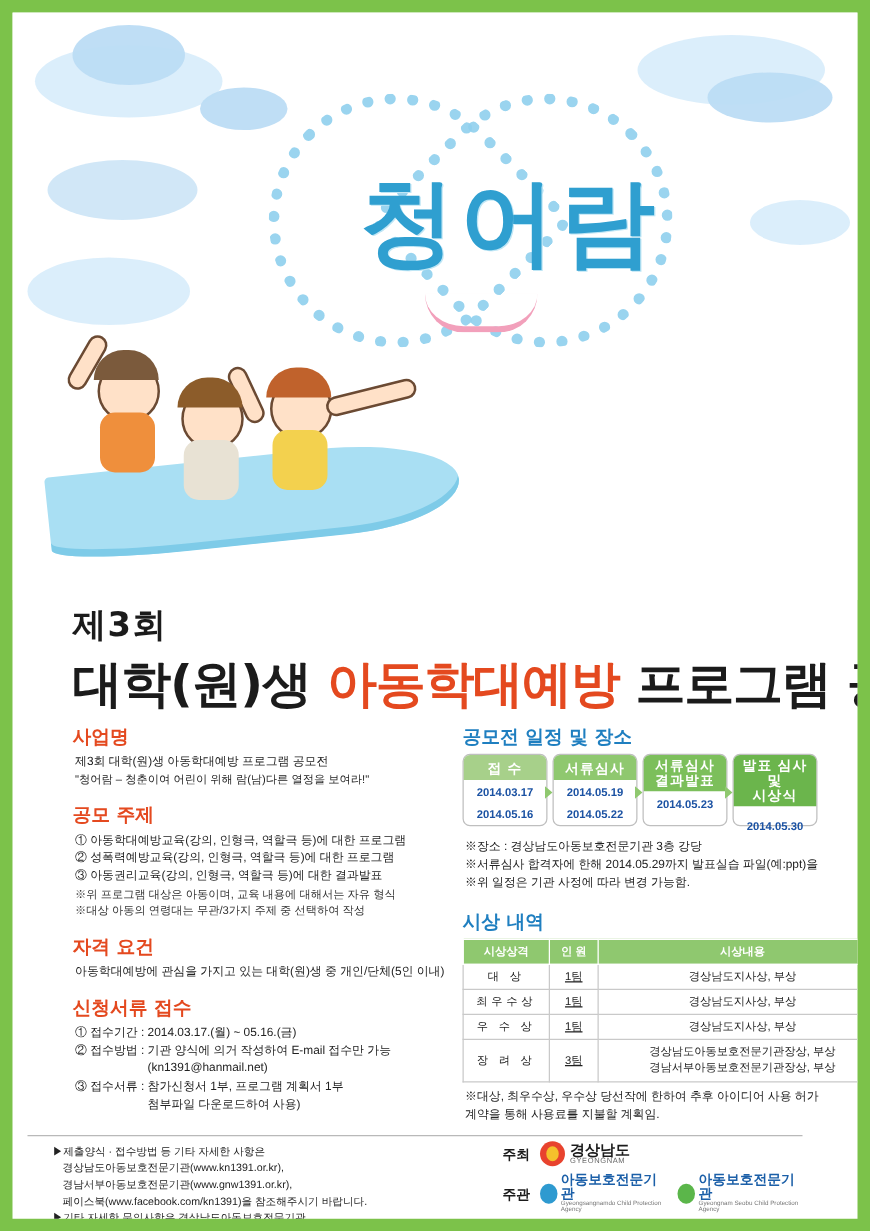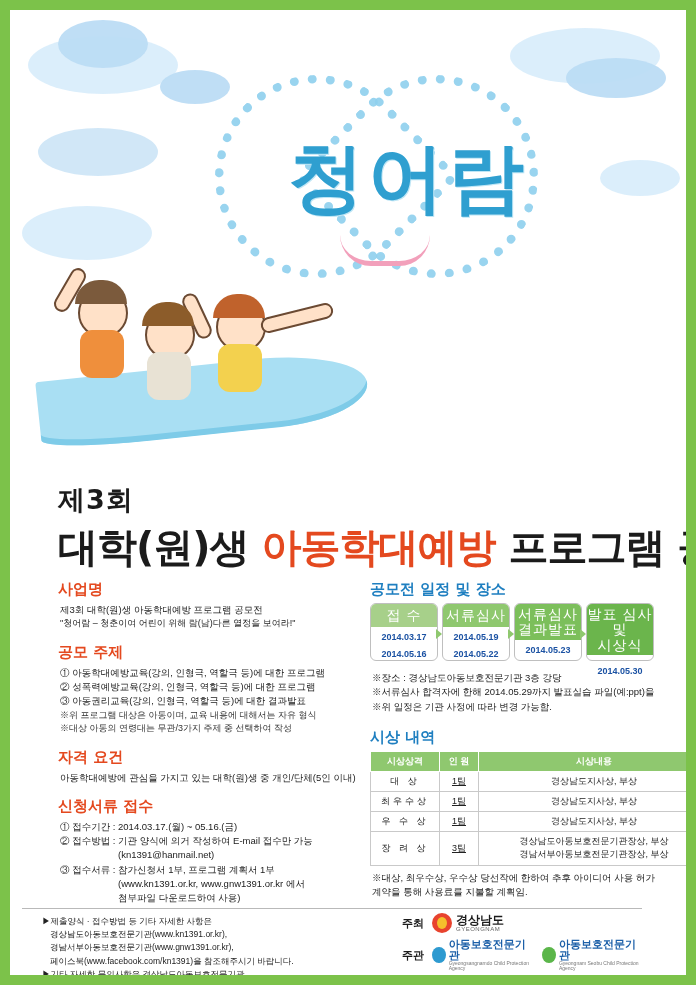--- a/index.html
+++ b/index.html
@@ -113,21 +113,21 @@
   .sec-body .mini{font-size:9px;}
 
   
   .sched{position:relative;height:62px;margin:2px 0 4px 0;}
   .sbox{
     position:absolute;top:0;width:66px;height:56px;border-radius:6px;
     text-align:center;font-size:9px;color:#1b1b1b;
     border:1px solid #bfbfbf;background:#ffffff;
   }
   .sbox .hd{
-    display:block;background:#a7d08a;color:#fff;font-size:14px;font-weight:normal;
+    display:block;background:#a7d08a;color:#fff;font-size:11px;font-weight:bold;
     padding:3px 0 2px 0;border-radius:5px 5px 0 0;letter-spacing:1px;
   }
   .sbox .hd.g2{background:#8fc86f;}
   .sbox .hd.g3{background:#7cbf5b;}
   .sbox .hd.g4{background:#6bb54c;}
   .sbox .dt{display:block;color:#1b52a3;font-weight:bold;font-size:9px;line-height:1.4;padding-top:4px;}
   .sbox.s1{left:0;}
   .sbox.s2{left:72px;}
   .sbox.s3{left:144px;}
   .sbox.s4{left:216px;}
@@ -248,21 +248,20 @@
       <div class="sec-body">
         <span class="ind">아동학대예방에 관심을 가지고 있는 대학(원)생 중 개인/단체(5인 이내)</span>
       </div>
 
       <h3 class="sec">신청서류 접수</h3>
       <div class="sec-body">
         <span class="ind">① 접수기간 : 2014.03.17.(월) ~ 05.16.(금)</span>
         <span class="ind">② 접수방법 : 기관 양식에 의거 작성하여 E-mail 접수만 가능</span>
         <span class="ind" style="padding-left:58px;">(kn1391@hanmail.net)</span>
         <span class="ind">③ 접수서류 : 참가신청서 1부, 프로그램 계획서 1부</span>
-        <span class="ind" style="padding-left:58px;">(www.kn1391.or.kr, www.gnw1391.or.kr 에서</span>
         <span class="ind" style="padding-left:58px;">첨부파일 다운로드하여 사용)</span>
       </div>
     </div>
 
     <div class="col-r">
 
       <h3 class="sec blue">공모전 일정 및 장소</h3>
 
       <div class="sched">
         <div class="sbox s1">

